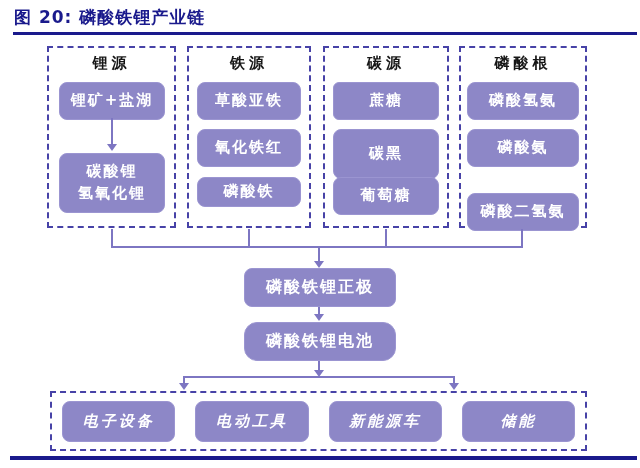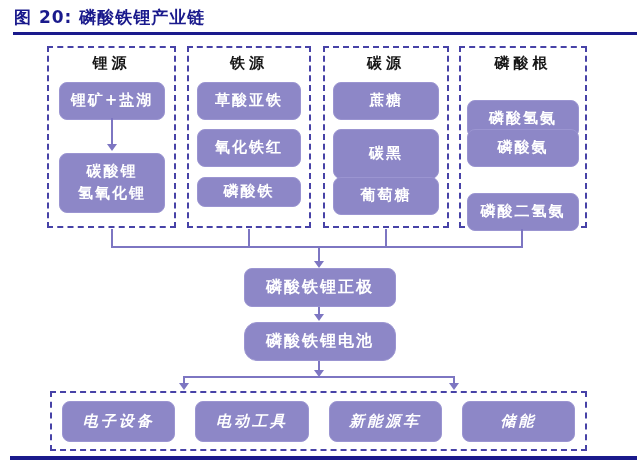--- a/index.html
+++ b/index.html
@@ -74,28 +74,28 @@
 
   <div class="dcol" style="left:187px;width:124px;">
     <div class="col-header">铁源</div>
     <div class="node" style="left:8px;right:8px;top:34px;height:38px;">草酸亚铁</div>
     <div class="node" style="left:8px;right:8px;top:81px;height:38px;">氧化铁红</div>
     <div class="node" style="left:8px;right:8px;top:129px;height:30px;">磷酸铁</div>
   </div>
 
   <div class="dcol" style="left:323px;width:126px;">
     <div class="col-header">碳源</div>
-    <div class="node" style="left:8px;right:8px;top:34px;height:38px;">蔗糖</div>
+    <div class="node" style="left:8px;right:8px;top:34px;height:38px;border-radius:6px;">蔗糖</div>
     <div class="node" style="left:8px;right:8px;top:81px;height:50px;">碳黑</div>
     <div class="node" style="left:8px;right:8px;top:129px;height:38px;">葡萄糖</div>
   </div>
 
   <div class="dcol" style="left:459px;width:128px;">
     <div class="col-header">磷酸根</div>
-    <div class="node" style="left:6px;right:6px;top:34px;height:38px;margin-top:18px;">磷酸氢氨</div>
+    <div class="node" style="left:6px;right:6px;top:34px;height:38px;">磷酸氢氨</div>
     <div class="node" style="left:6px;right:6px;top:81px;height:38px;">磷酸氨</div>
     <div class="node" style="left:6px;right:6px;top:145px;height:38px;">磷酸二氢氨</div>
   </div>
 
   <div class="cline" style="left:111px;top:229px;width:2px;height:18px;"></div>
   <div class="cline" style="left:248px;top:229px;width:2px;height:18px;"></div>
   <div class="cline" style="left:385px;top:229px;width:2px;height:18px;"></div>
   <div class="cline" style="left:521px;top:229px;width:2px;height:18px;"></div>
   <div class="cline" style="left:111px;top:246px;width:412px;height:2px;"></div>
   <div class="cline" style="left:318px;top:248px;width:2px;height:14px;"></div>

